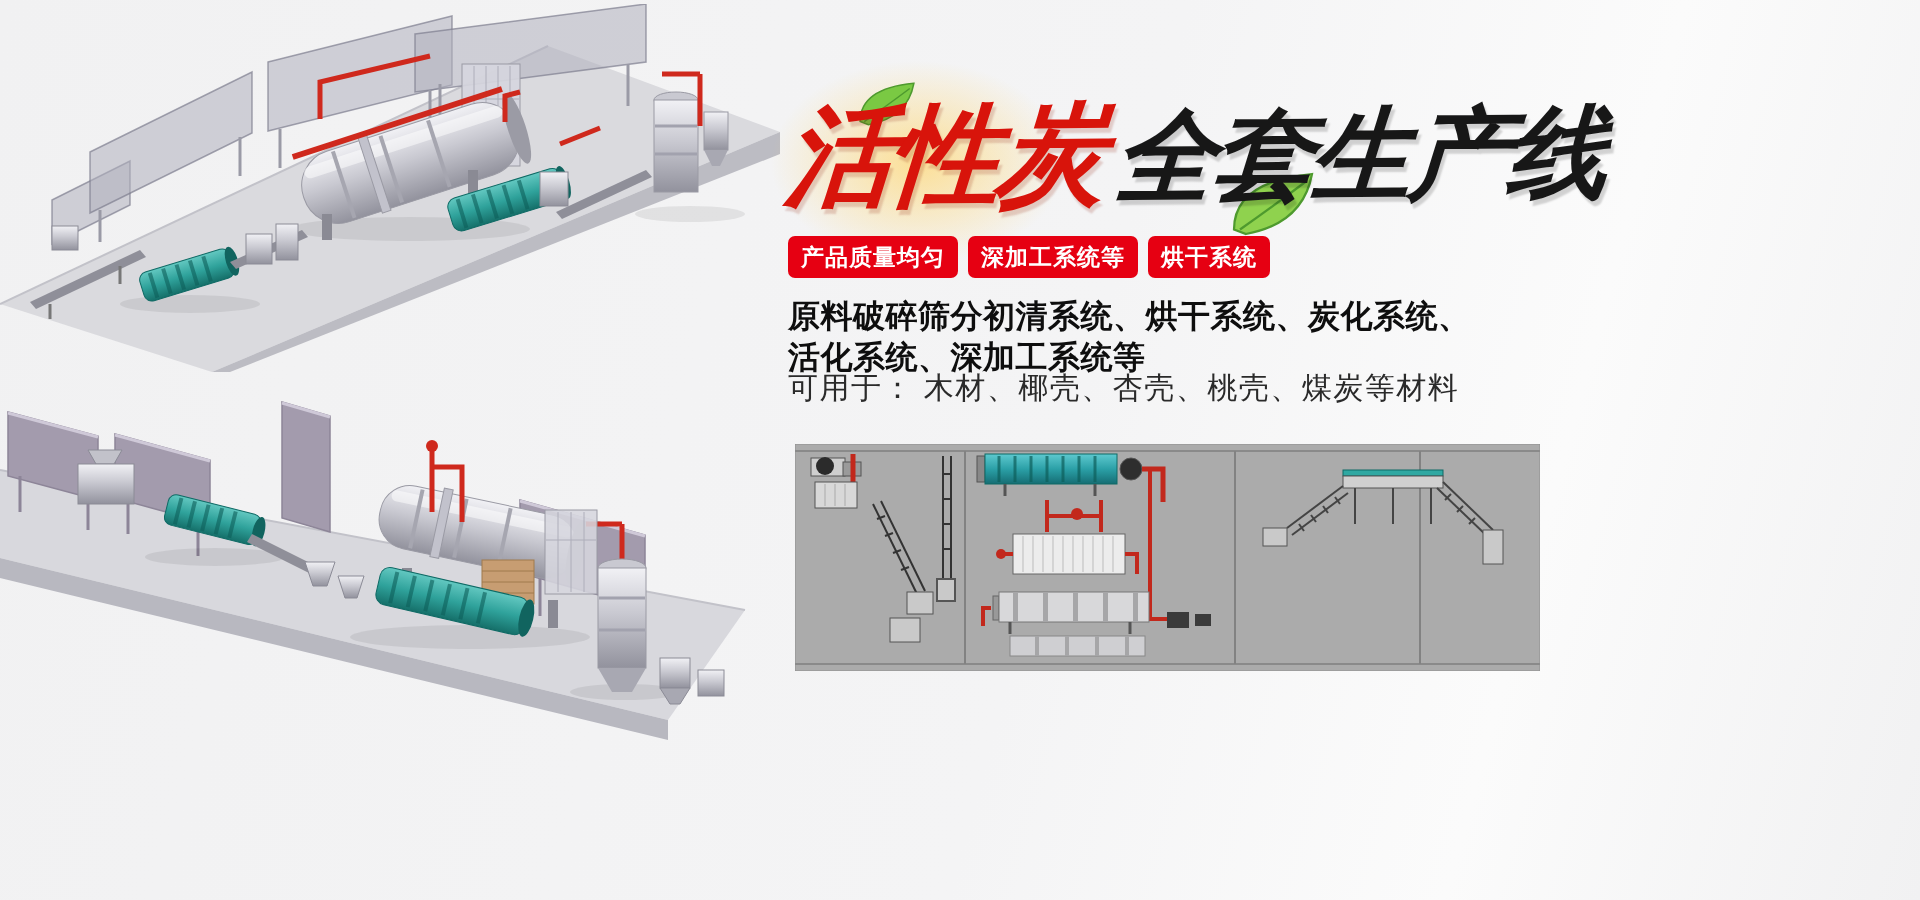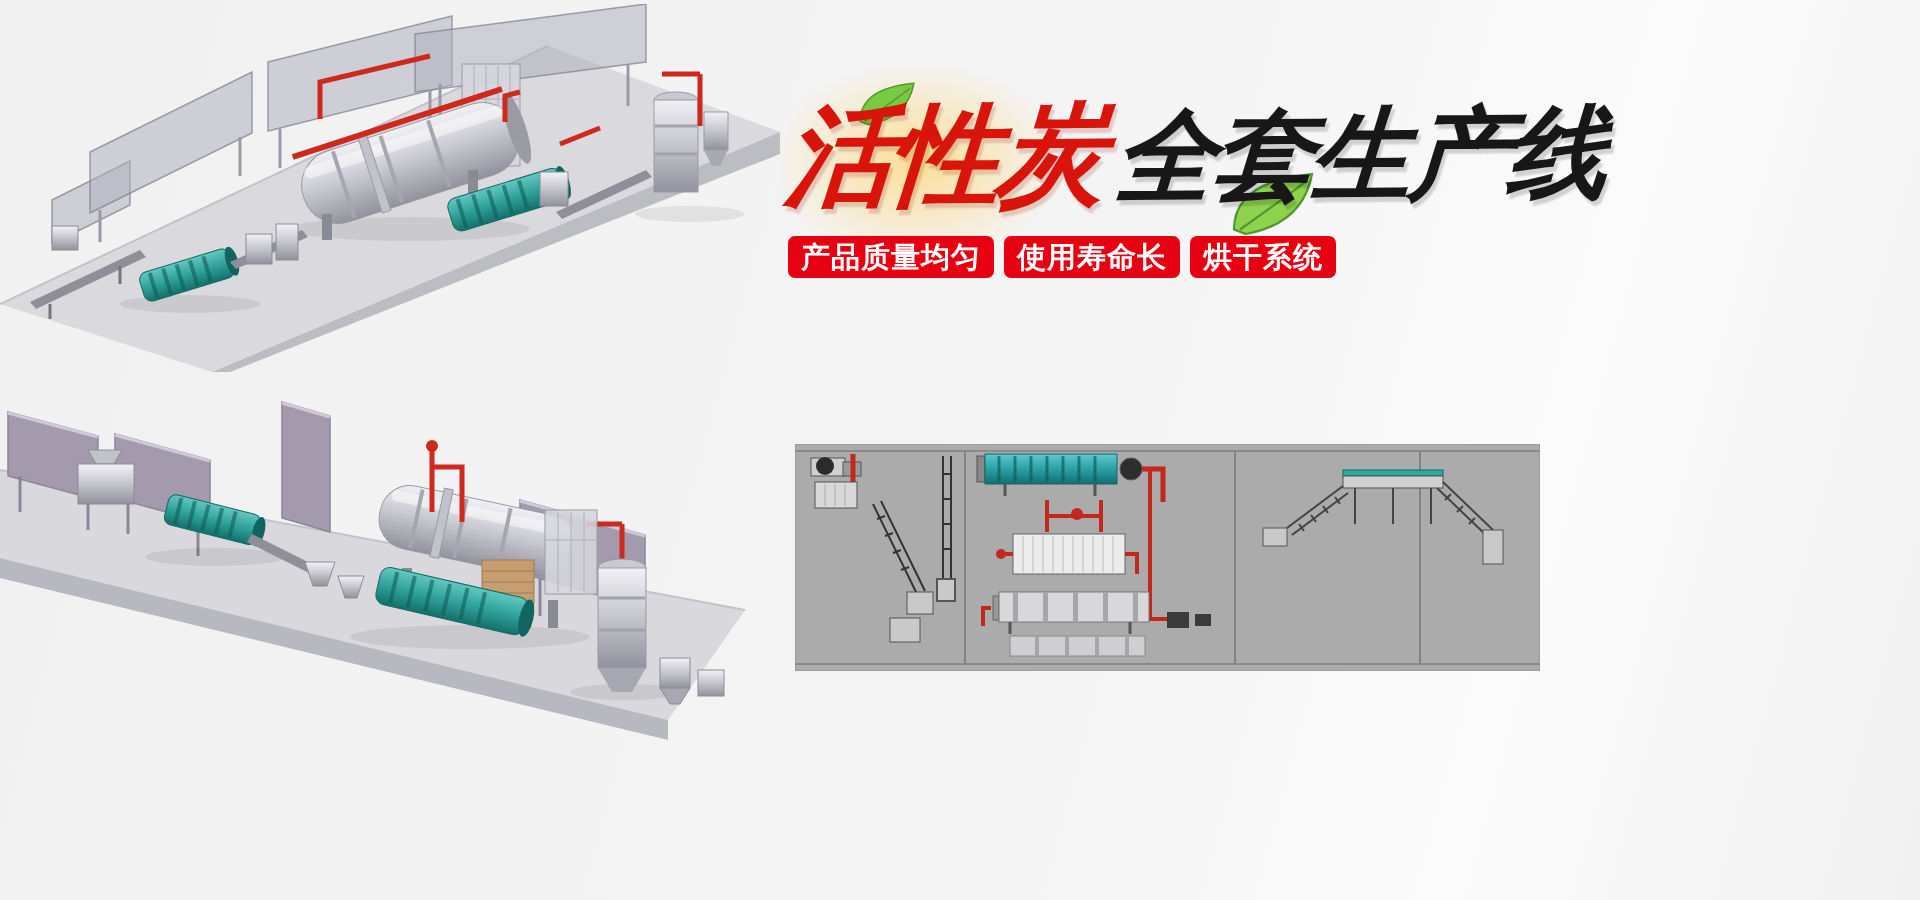--- a/index.html
+++ b/index.html
@@ -21,21 +21,21 @@
   .title-red { font-style:italic; font-weight:900; font-size:110px; color:#d8140b;
     letter-spacing:-5px; text-shadow:3px 5px 2px rgba(140,20,8,.18); }
   .title-black { font-style:italic; font-weight:900; font-size:101px; color:#171717;
     letter-spacing:-3px; margin-left:14px; text-shadow:3px 5px 2px rgba(0,0,0,.16); }
 
   .leaf { position:absolute; }
   .leaf-1 { left:856px; top:80px; width:62px; height:48px; }
   .leaf-2 { left:1228px; top:168px; width:90px; height:72px; }
 
   .badges { position:absolute; left:788px; top:236px; display:flex; gap:10px; }
-  .badge { background:#e60012; color:#ffffff; font-weight:bold; font-size:29px;
+  .badge { background:#e60012; color:#ffffff; font-weight:bold; font-size:23px;
     height:42px; line-height:42px; padding:0 13px; border-radius:7px; letter-spacing:1px; }
 
   .desc { position:absolute; left:788px; top:296px; font-size:32px; font-weight:bold;
     color:#0e0e0e; line-height:41px; letter-spacing:0.5px; }
   .materials { position:absolute; left:788px; top:368px; font-size:30px; font-weight:400;
     color:#2a2a2a; letter-spacing:1.5px; }
 
   .diagram { position:absolute; left:795px; top:444px; width:745px; height:227px; }
   .diagram svg { width:100%; height:100%; display:block; }
 </style>
@@ -293,25 +293,30 @@
     <path d="M4,40 Q4,8 56,3 Q50,36 12,43 Z" fill="#8fd24e" stroke="#4e9a2e" stroke-width="1.5"></path>
     <path d="M8,40 Q28,26 52,8" stroke="#4e9a2e" stroke-width="1.5" fill="none"></path>
   </svg>
 
   <div class="title-row">
     <span class="title-red">活性炭</span><span class="title-black">全套生产线</span>
   </div>
 
   <div class="badges">
     <span class="badge">产品质量均匀</span>
-    <span class="badge">使用寿命长</span>
+    <span class="badge">深加工系统等</span>
     <span class="badge">烘干系统</span>
   </div>
 
-
+  <div class="desc">
+    <div>原料破碎筛分初清系统、烘干系统、炭化系统、</div>
+    <div>活化系统、深加工系统等</div>
+  </div>
+
+  <div class="materials">可用于： 木材、椰壳、杏壳、桃壳、煤炭等材料</div>
 
   <div class="diagram">
     <svg viewBox="0 0 745 227">
       <defs>
         <linearGradient id="tealH" x1="0" y1="0" x2="0" y2="1">
           <stop offset="0" stop-color="#5ec9cf"></stop>
             <stop offset="0.5" stop-color="#2ba0a7"></stop>
             <stop offset="1" stop-color="#156d73"></stop>
         </linearGradient>
       </defs>

